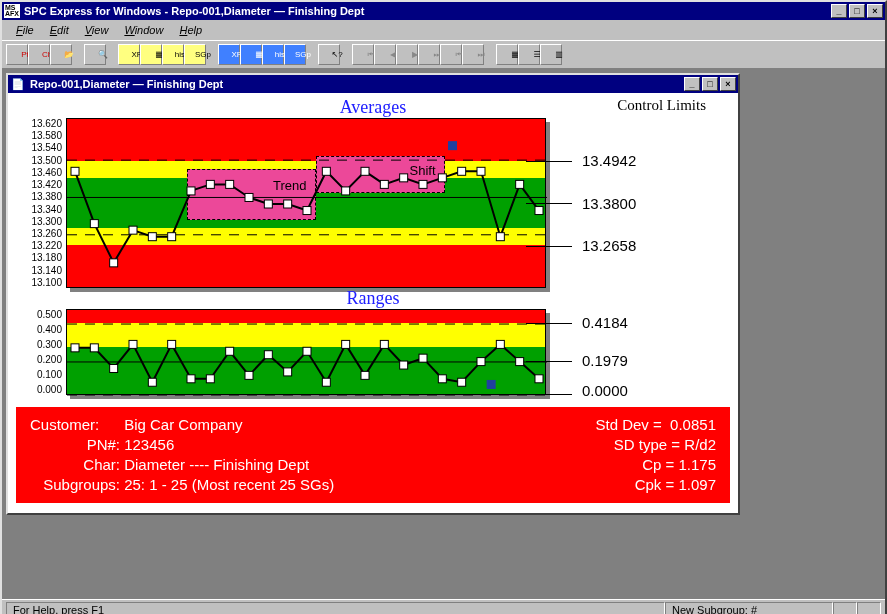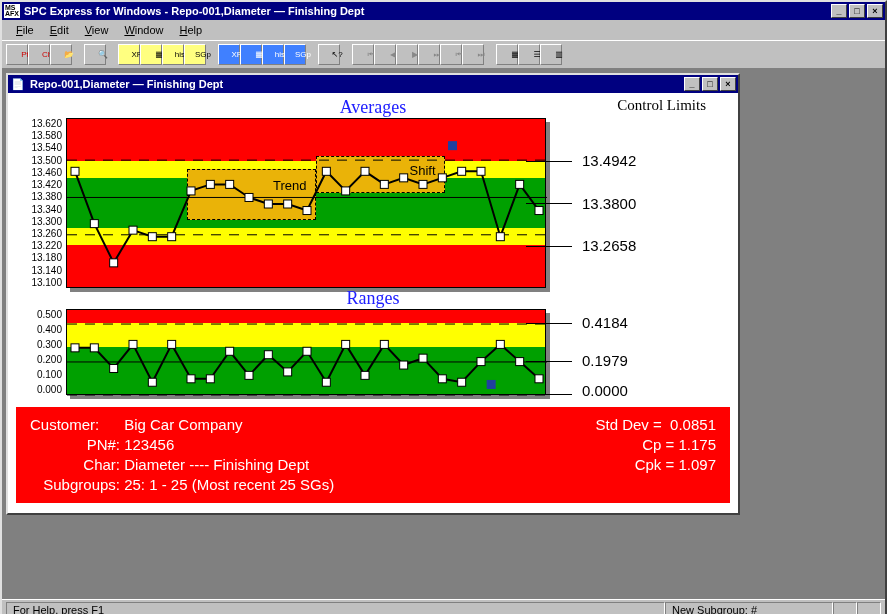--- a/index.html
+++ b/index.html
@@ -5,21 +5,21 @@
 * { margin: 0; padding: 0; box-sizing: border-box; font-family: 'MS Sans Serif', Arial, sans-serif; }
 body { background: #c0c0c0; width: 887px; height: 614px; overflow: hidden; }
 
 .window { border: 2px solid #c0c0c0; border-top-color: #e0e0e0; border-left-color: #e0e0e0; border-right-color: #404040; border-bottom-color: #404040; }
 .titlebar { background: #000080; color: #fff; display: flex; align-items: center; height: 18px; padding: 0 2px; font-size: 11px; font-weight: bold; }
 .titlebar .icon { width: 16px; height: 14px; margin-right: 4px; display: flex; align-items: center; justify-content: center; }
 .titlebar .title { flex: 1; }
 .titlebar .controls { display: flex; gap: 2px; }
 .titlebar .btn { width: 16px; height: 14px; background: #c0c0c0; border: 1px solid #fff; border-right-color: #404040; border-bottom-color: #404040; display: flex; align-items: center; justify-content: center; font-size: 9px; color: #000; cursor: pointer; }
 
-.menubar { background: #c0c0c0; display: flex; padding: 2px 6px; font-size: 11px; height: 20px; align-items: center; }
+.menubar { background: #c0c0c0; display: flex; padding: 2px 6px; font-size: 11px; height: 20px; align-items: center; font-style: italic; }
 .menubar span { padding: 2px 8px; cursor: pointer; }
 .menubar span u { text-decoration: underline; }
 
 .toolbar { background: #c0c0c0; display: flex; gap: 2px; padding: 3px 4px; border-top: 1px solid #fff; border-bottom: 1px solid #808080; align-items: center; }
 .toolbar .group { display: flex; gap: 0; }
 .toolbar .tbtn { width: 22px; height: 21px; background: #c0c0c0; border: 1px solid #fff; border-right-color: #808080; border-bottom-color: #808080; display: flex; align-items: center; justify-content: center; font-size: 8px; cursor: pointer; padding-left: 16px; }
 .toolbar .sep { width: 8px; }
 
 .workspace { background: #808080; height: 530px; padding: 2px; position: relative; }
 
@@ -29,21 +29,21 @@
 .chart-block { position: relative; }
 .chart-title { color: #2020ff; font-size: 18px; font-family: 'Times New Roman', serif; text-align: center; }
 .cl-header { position: absolute; right: 24px; top: 0; font-size: 15px; font-family: 'Times New Roman', serif; }
 
 .chart-row { display: flex; align-items: stretch; }
 .y-axis { display: flex; flex-direction: column; justify-content: space-between; font-size: 10px; text-align: right; padding-right: 4px; width: 50px; }
 .plot { position: relative; background: #ff0000; border: 1px solid #000; box-shadow: 4px 4px 0 #808080; }
 .plot .zone { position: absolute; left: 0; right: 0; }
 .zone.green { background: #00a000; }
 .zone.yellow { background: #ffff00; }
-.zone.cyan { background: #eab308; border: 1px dashed #000; }
+.zone.cyan { background: #ec4899; border: 1px dashed #000; }
 .plot svg { position: absolute; left: 0; top: 0; }
 
 .cl-labels { display: flex; flex-direction: column; justify-content: space-around; padding-left: 36px; font-size: 15px; font-family: 'Times New Roman', serif; position: relative; width: 112px; }
 .cl-labels .line { position: absolute; height: 1px; background: #000; }
 
 .footer-panel { background: #ff0000; color: #fff; font-size: 15px; font-family: 'Times New Roman', serif; padding: 8px 14px; margin-top: 12px; display: flex; }
 .footer-left { flex: 1; }
 .footer-right { text-align: right; }
 .footer-panel div { line-height: 20px; }
 
@@ -270,20 +270,21 @@
 
         <div class="footer-panel">
           <div class="footer-left">
             <div><span style="display:inline-block;width:90px;text-align:left">Customer:</span> <span>Big Car Company</span></div>
             <div><span style="display:inline-block;width:90px;text-align:right">PN#:</span> <span>123456</span></div>
             <div><span style="display:inline-block;width:90px;text-align:right">Char:</span> <span>Diameter ---- Finishing Dept</span></div>
             <div><span style="display:inline-block;width:90px;text-align:right">Subgroups:</span> <span>25: 1 - 25 (Most recent 25 SGs)</span></div>
           </div>
           <div class="footer-right">
             <div><span>Std Dev =</span>&nbsp;&nbsp;<span>0.0851</span></div>
+            <div><span>SD type =</span> <span>R/d2</span></div>
             <div><span>Cp =</span> <span>1.175</span></div>
             <div><span>Cpk =</span> <span>1.097</span></div>
           </div>
         </div>
 
       </div>
     </div>
   </div>
 
   <div class="statusbar">

